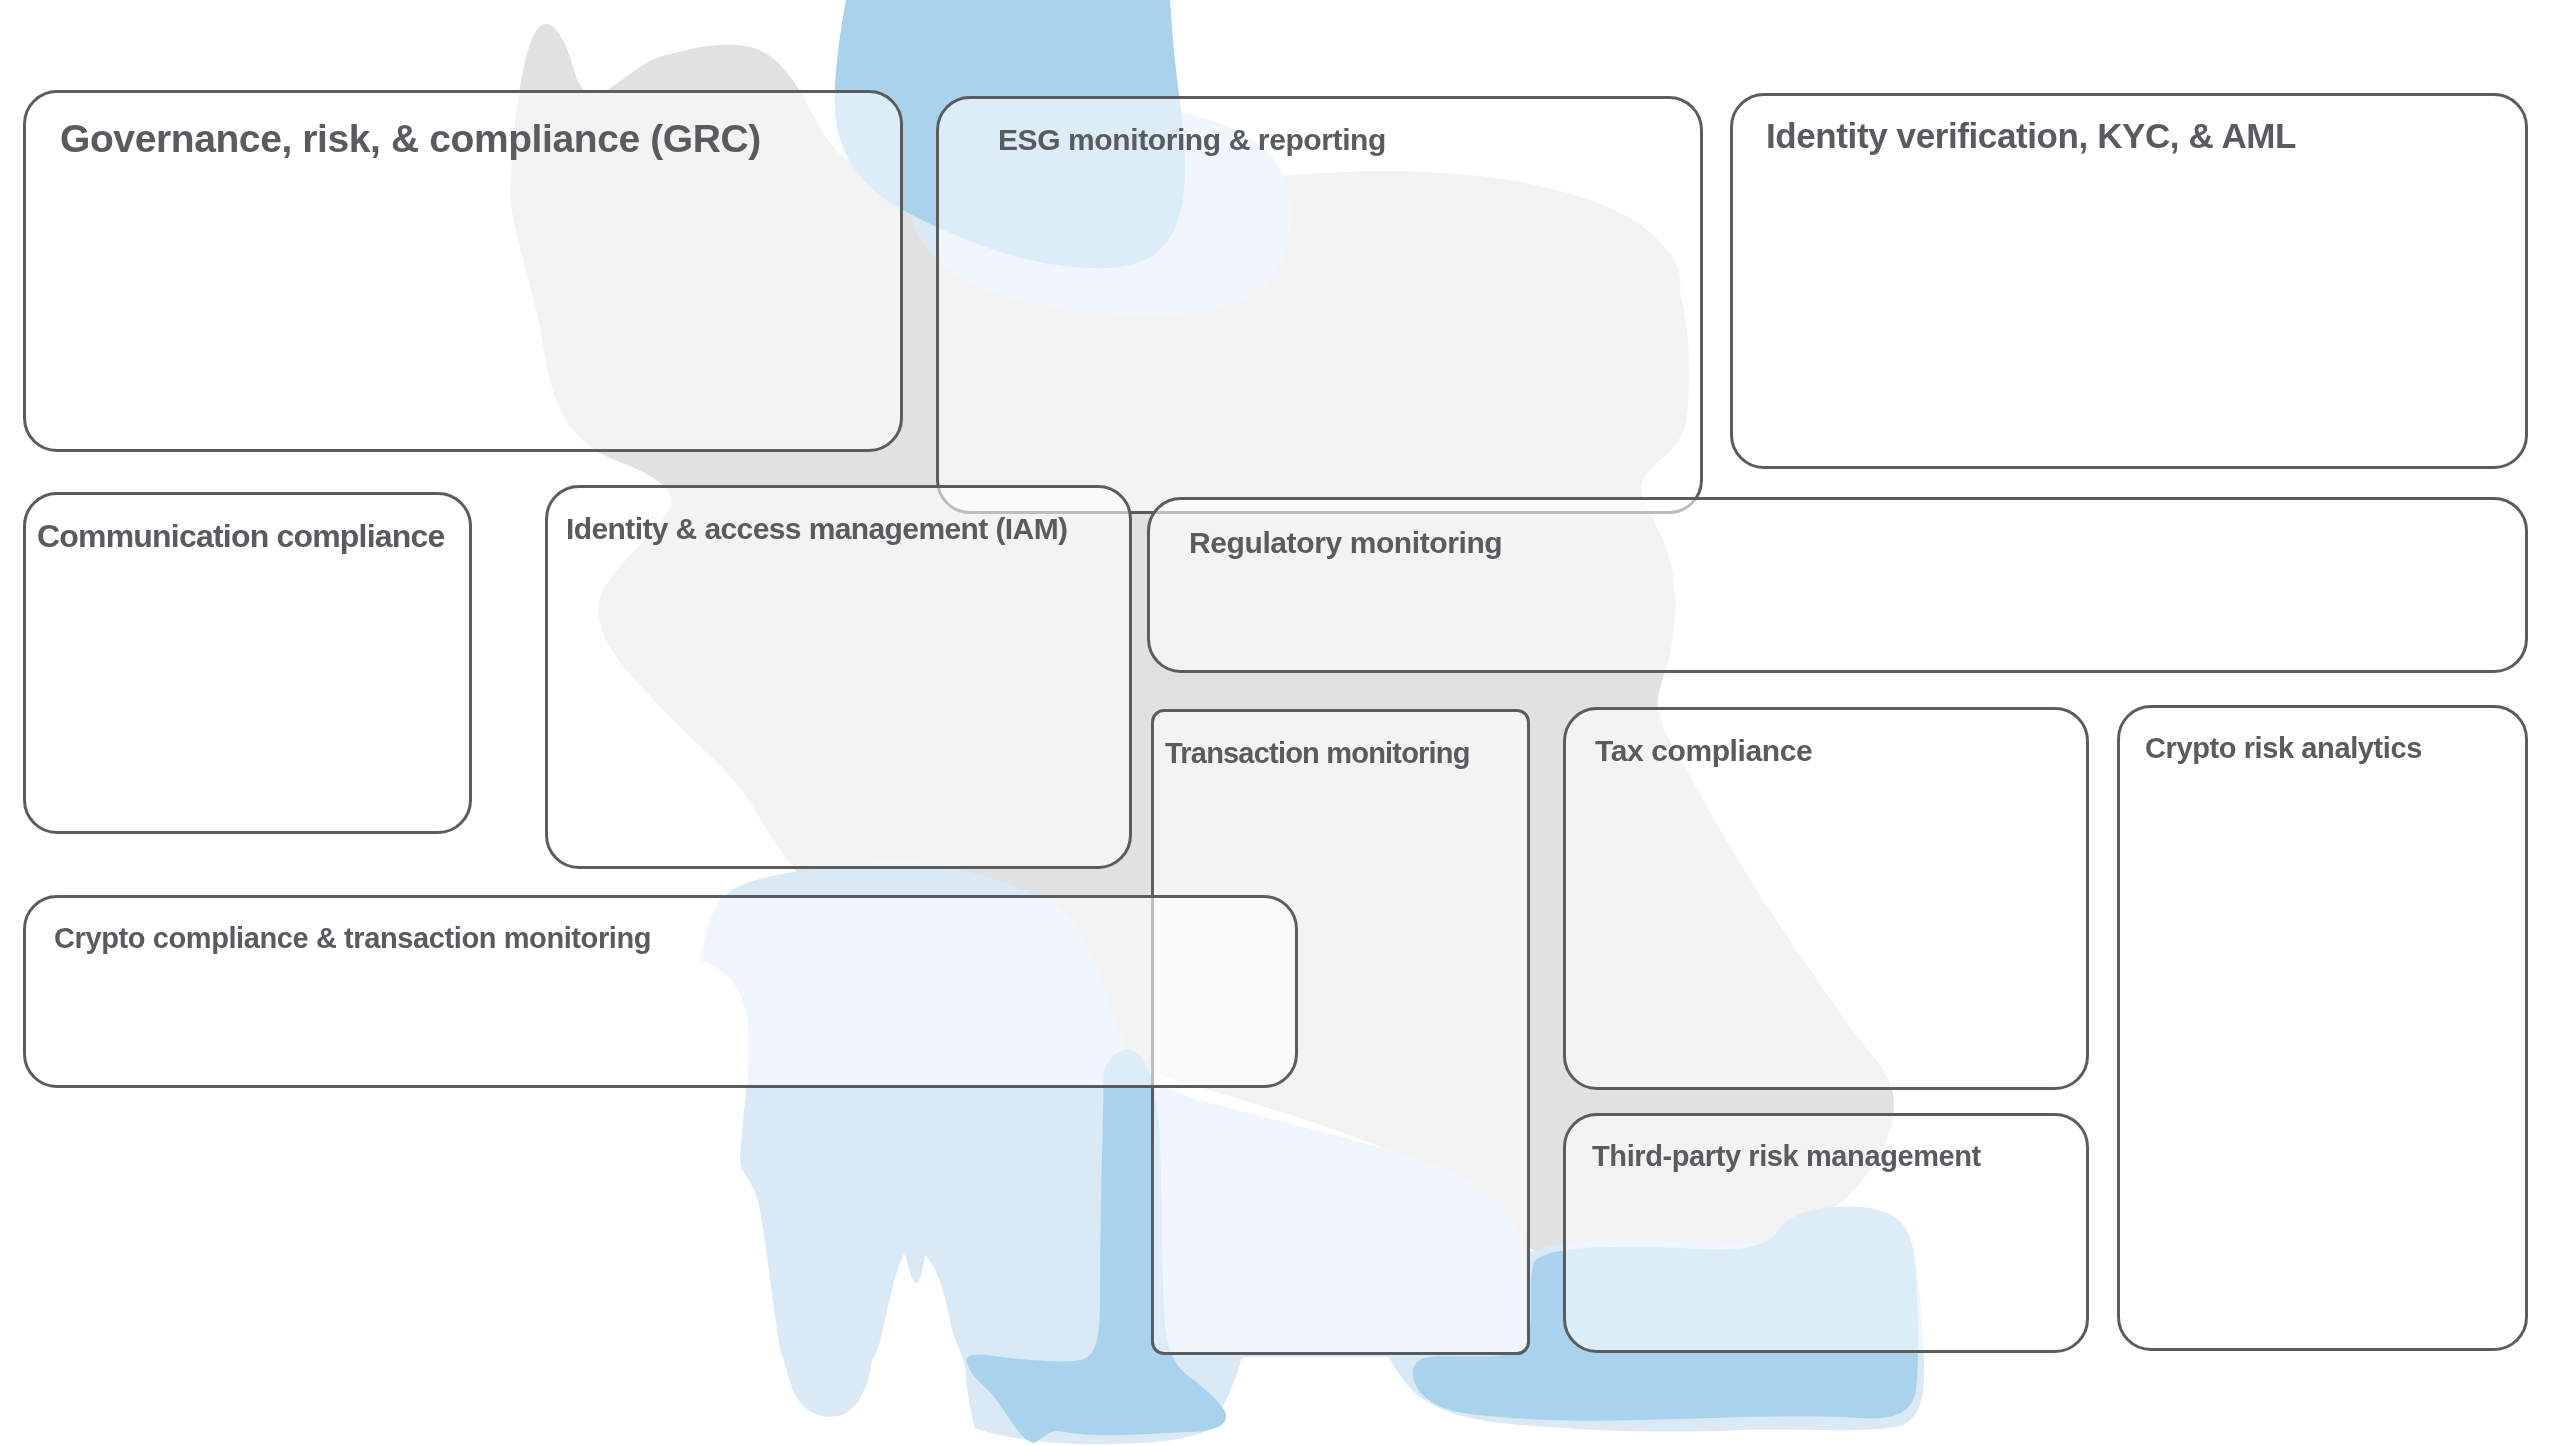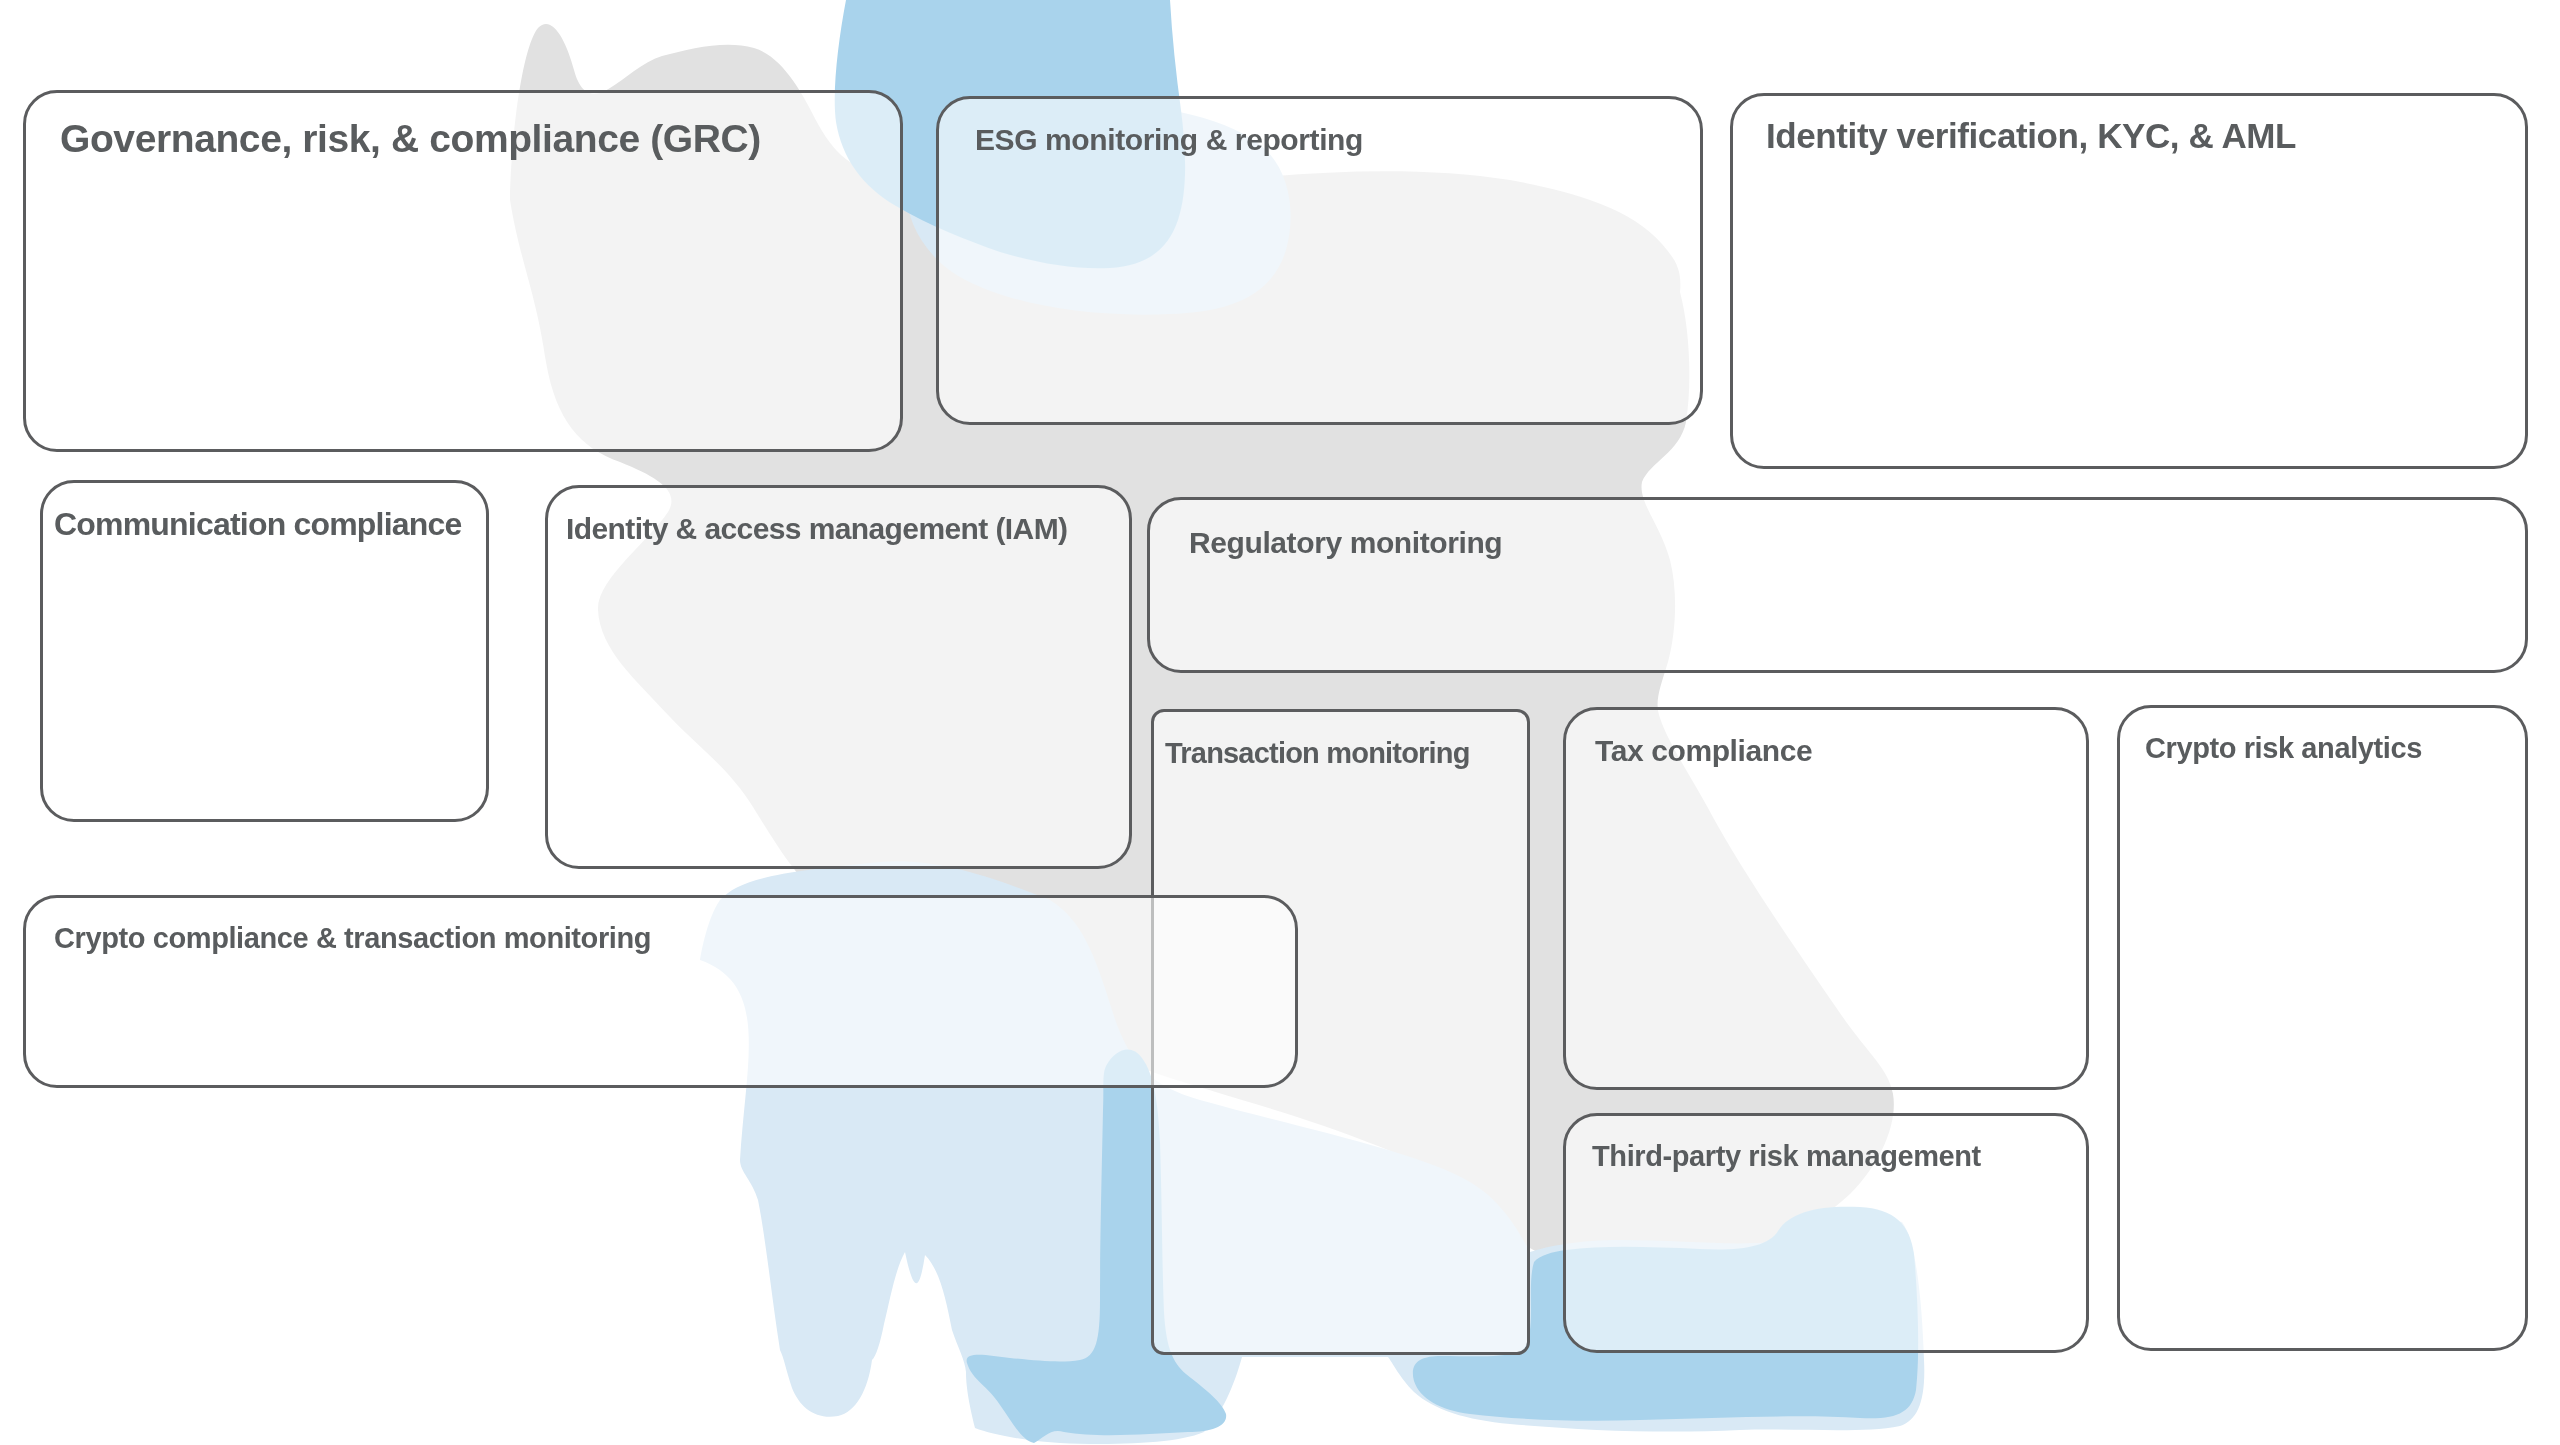--- a/index.html
+++ b/index.html
@@ -32,25 +32,25 @@
     font-weight:700;
     color:var(--title-text,#595c5e);
     letter-spacing:-0.4px;
     white-space:nowrap;
     line-height:1.25;
   }
 
   
   .box-grc    {left:23px;   top:90px;   width:880px;  height:362px;}
   .box-grc    .title{padding:22px 0 0 34px; font-size:39px;}
-  .box-esg    {left:936px;  top:96px;   width:767px;  height:329px;}
+  .box-esg    {left:936px;  top:96px;   width:767px;  height:418px;padding-left:23px;}
   .box-esg    .title{padding:22px 0 0 36px; font-size:30px;}
   .box-kyc    {left:1730px; top:93px;   width:798px;  height:376px;}
   .box-kyc    .title{padding:18px 0 0 33px; font-size:35px;}
-  .box-comm   {left:23px;   top:480px;  width:449px;  height:342px;margin-left:17px;}
+  .box-comm   {left:23px;   top:492px;  width:449px;  height:342px;}
   .box-comm   .title{padding:21px 0 0 11px; font-size:32px; letter-spacing:-0.8px;}
   .box-iam    {left:525px;  top:485px;  width:587px;  height:384px;margin-left:20px;}
   .box-iam    .title{padding:22px 0 0 18px; font-size:30px; letter-spacing:-0.6px;}
   .box-regrep {left:1147px; top:497px;  width:1381px; height:176px;}
   .box-regrep .title{padding:24px 0 0 39px; font-size:30px;}
   .box-txnmon {left:1151px; top:709px;  width:379px;  height:646px;border-radius:13px;}
   .box-txnmon .title{padding:23px 0 0 11px; font-size:29px; letter-spacing:-0.8px;}
   .box-tax    {left:1563px; top:707px;  width:526px;  height:383px;}
   .box-tax    .title{padding:22px 0 0 29px; font-size:30px;}
   .box-market {left:2117px; top:705px;  width:411px;  height:646px;}

